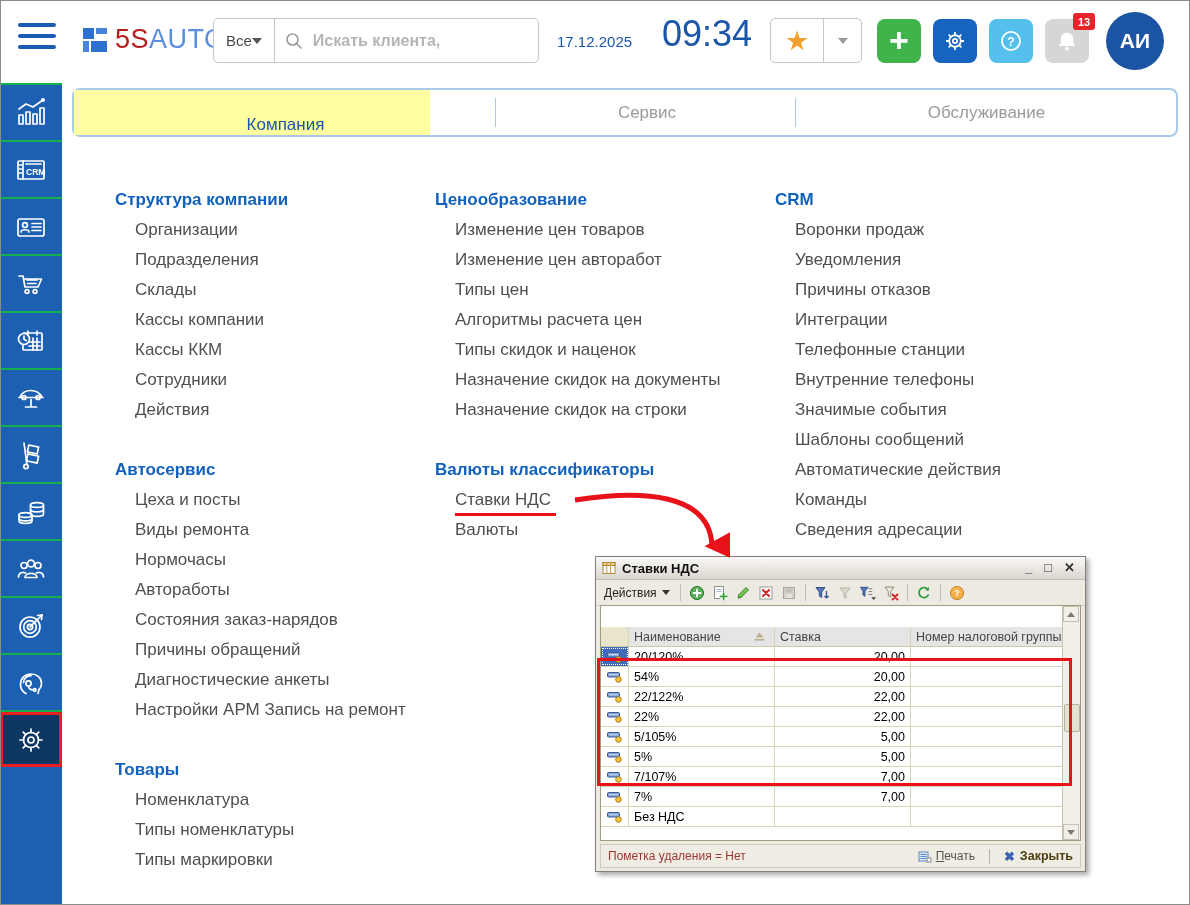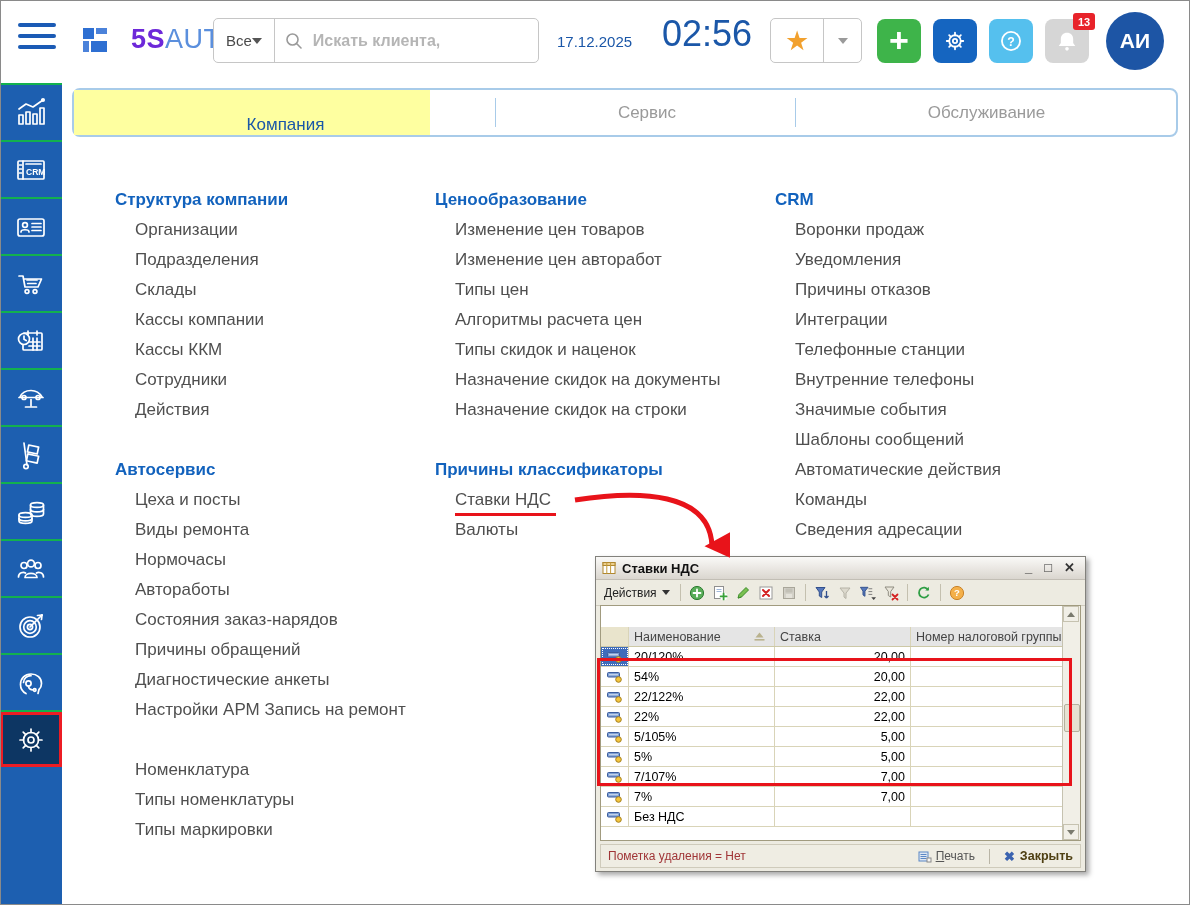--- a/index.html
+++ b/index.html
@@ -5,21 +5,21 @@
   html,body{margin:0;padding:0;}
   body{width:1190px;height:905px;position:relative;font-family:"Liberation Sans",sans-serif;background:#fff;overflow:hidden;}
   .frame{position:absolute;inset:0;border:1px solid #8a8a8a;box-sizing:border-box;pointer-events:none;z-index:50;}
 
   
   .header{position:absolute;left:0;top:0;width:1190px;height:83px;background:#fff;z-index:3;}
   .burger{position:absolute;left:18px;top:23px;width:38px;height:34px;cursor:pointer;}
   .burger span{display:block;height:4px;background:#1b5bb5;border-radius:2px;margin-bottom:7px;}
   .logo{position:absolute;left:82px;top:24px;display:flex;align-items:center;gap:7px;}
   .logo-text{font-size:27px;letter-spacing:.5px;}
-  .logo-text b{color:#6d28d9;font-weight:bold;margin-left:16px;}
+  .logo-text b{color:#b91c1c;font-weight:normal;}
   .logo-text span{color:#5b8fdd;font-weight:400;}
   .search-group{position:absolute;left:213px;top:18px;width:326px;height:45px;border:1px solid #c6c6c6;border-radius:5px;display:flex;align-items:stretch;background:#fff;box-sizing:border-box;}
   .filter-sel{width:128px;display:flex;align-items:center;justify-content:space-between;padding:0 12px;border-right:1px solid #c6c6c6;cursor:pointer;}
   .filter-sel .val{font-size:15px;color:#4a4a4a;}
   .caret-dn{width:0;height:0;border-left:5px solid transparent;border-right:5px solid transparent;border-top:6px solid #555;}
   .search-box{flex:1;display:flex;align-items:center;padding:0 10px;gap:8px;}
   .search-box input{border:0;outline:0;flex:1;font-size:16px;font-weight:bold;color:#777;font-family:inherit;min-width:0;background:transparent;}
   .search-box input::placeholder{color:#b5b5b5;font-weight:bold;}
   .hdr-date{position:absolute;left:557px;top:33px;font-size:15px;color:#1b57a8;}
   .hdr-time{position:absolute;left:662px;top:13px;font-size:36px;color:#1b57a8;}
@@ -132,21 +132,21 @@
     <div class="search-box">
       <svg width="18" height="18" viewBox="0 0 18 18">
         <circle cx="7.5" cy="7.5" r="5.5" fill="none" stroke="#9a9a9a" stroke-width="1.6"></circle>
         <line x1="11.8" y1="11.8" x2="16" y2="16" stroke="#9a9a9a" stroke-width="1.6" stroke-linecap="round"></line>
       </svg>
       <input type="text" placeholder="Искать клиента," style="">
     </div>
   </div>
 
   <div class="hdr-date">17.12.2025</div>
-  <div class="hdr-time">02:56</div>
+  <div class="hdr-time">09:34</div>
 
   <div class="star-group">
     <div class="star-main">
         <span>★</span>
       </div>
     <div class="star-caret">
         <span class="caret-dn"></span>
       </div>
   </div>
 
@@ -347,38 +347,39 @@
         <div class="menu-item">Цеха и посты</div>
         <div class="menu-item">Виды ремонта</div>
         <div class="menu-item">Нормочасы</div>
         <div class="menu-item">Автоработы</div>
         <div class="menu-item">Состояния заказ-нарядов</div>
         <div class="menu-item">Причины обращений</div>
         <div class="menu-item">Диагностические анкеты</div>
         <div class="menu-item">Настройки АРМ Запись на ремонт</div>
       </div>
       <div class="msec">
+        <div class="msec-title">Товары</div>
         <div class="menu-item">Номенклатура</div>
         <div class="menu-item">Типы номенклатуры</div>
         <div class="menu-item">Типы маркировки</div>
       </div>
     </div>
     <div class="menu-col mc1">
       <div class="msec">
         <div class="msec-title">Ценообразование</div>
         <div class="menu-item">Изменение цен товаров</div>
         <div class="menu-item">Изменение цен авторабот</div>
         <div class="menu-item">Типы цен</div>
         <div class="menu-item">Алгоритмы расчета цен</div>
         <div class="menu-item">Типы скидок и наценок</div>
         <div class="menu-item">Назначение скидок на документы</div>
         <div class="menu-item">Назначение скидок на строки</div>
       </div>
       <div class="msec">
-        <div class="msec-title">Причины классификаторы</div>
+        <div class="msec-title">Валюты классификаторы</div>
         <div class="menu-item"><span class="annotated">Ставки НДС</span></div>
         <div class="menu-item">Валюты</div>
       </div>
     </div>
     <div class="menu-col mc2">
       <div class="msec">
         <div class="msec-title">CRM</div>
         <div class="menu-item">Воронки продаж</div>
         <div class="menu-item">Уведомления</div>
         <div class="menu-item">Причины отказов</div>

